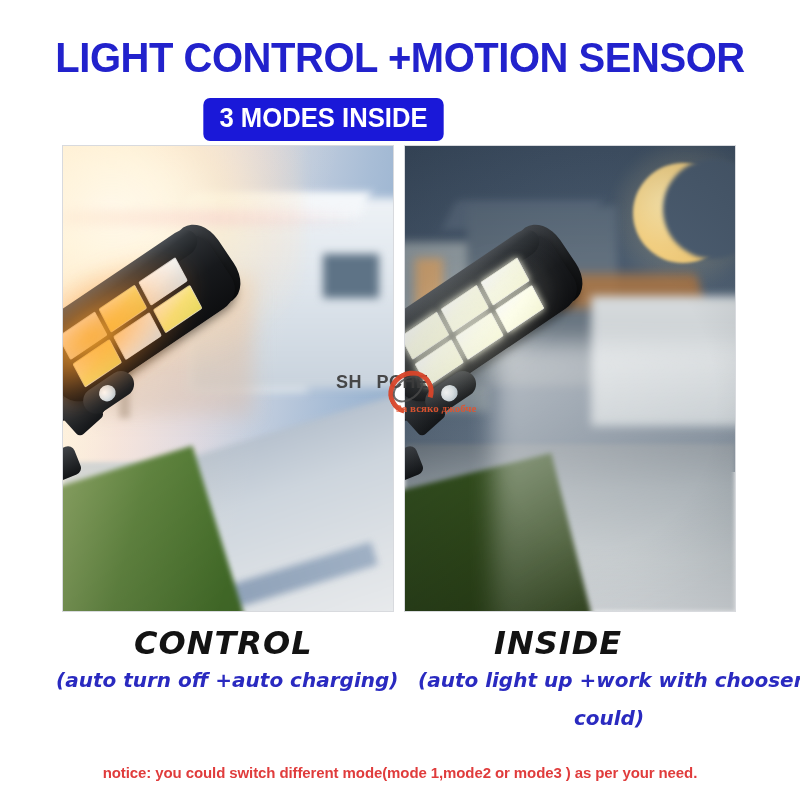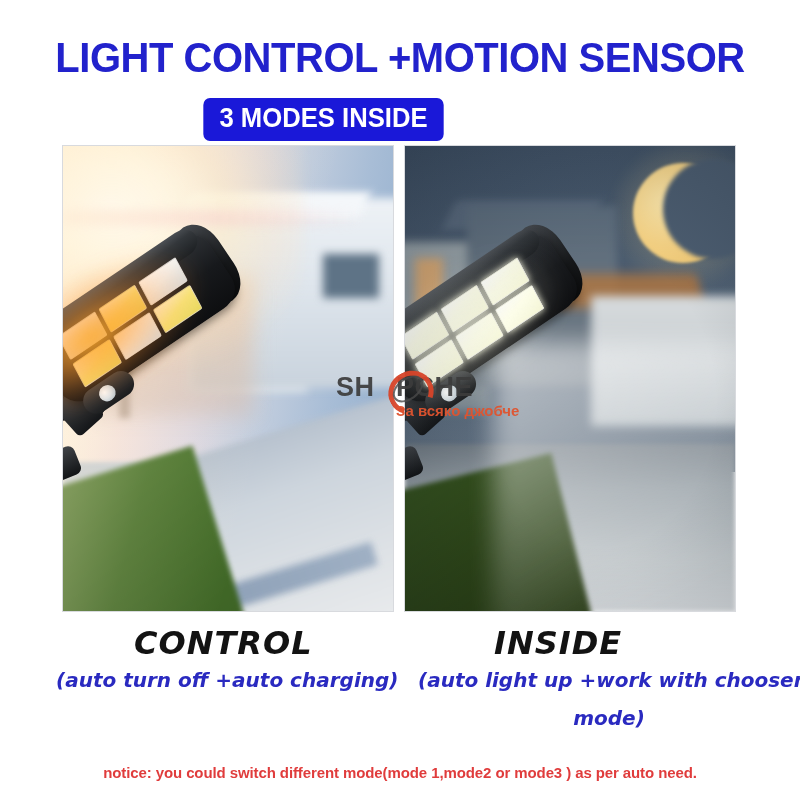--- a/index.html
+++ b/index.html
@@ -338,21 +338,21 @@
     top: 368px;
     width: 140px;
     height: 52px;
     pointer-events: none;
     z-index: 40;
   }
   .wm-text {
     position: absolute; left: 0; top: 4px;
     font-family: "Liberation Sans", sans-serif;
     font-weight: bold;
-    font-size: 27px;
+    font-size: 18px;
     letter-spacing: 0.5px;
     color: #3c3c3c;
     opacity: 0.92;
   }
   .wm-text .gap { color: transparent; }
   .wm-ring {
     position: absolute; left: 52px; top: 3px;
     width: 36px; height: 33px;
     border: 5px solid #d8452a;
     border-radius: 50%;
@@ -363,22 +363,22 @@
   .wm-ring2 {
     position: absolute; left: 55px; top: 10px;
     width: 30px; height: 18px;
     border: 2px solid #4a4a4a;
     border-radius: 50%;
     transform: rotate(-36deg);
     opacity: 0.8;
   }
   .wm-tag {
     position: absolute; left: 60px; top: 34px;
-    font-family: Liberation Sans, sans-serif;
-    font-size: 15px;
+    font-family: Liberation Serif, serif;
+    font-size: 11px;
     font-weight: bold;
     color: #e0542f;
     white-space: nowrap;
     opacity: 0.95;
     text-align: right;
   }
 
   
   .cap-title {
     position: absolute;
@@ -516,15 +516,15 @@
   <div class="wm-ring"></div>
   <div class="wm-ring2"></div>
   <div class="wm-tag">За всяко джобче</div>
 </div>
 
 <div class="cap-title cap-title-day">CONTROL</div>
 <div class="cap-sub cap-sub-day">(auto turn off +auto charging)</div>
 
 <div class="cap-title cap-title-night">INSIDE</div>
 <div class="cap-sub cap-sub-night">(auto light up +work with choosen</div>
-<div class="cap-sub cap-sub-night2">mode)</div>
-
-<div class="notice">notice: you could switch different mode(mode 1,mode2 or mode3 ) as per auto need.</div>
+<div class="cap-sub cap-sub-night2">could)</div>
+
+<div class="notice">notice: you could switch different mode(mode 1,mode2 or mode3 ) as per your need.</div>
 
 </body></html>

